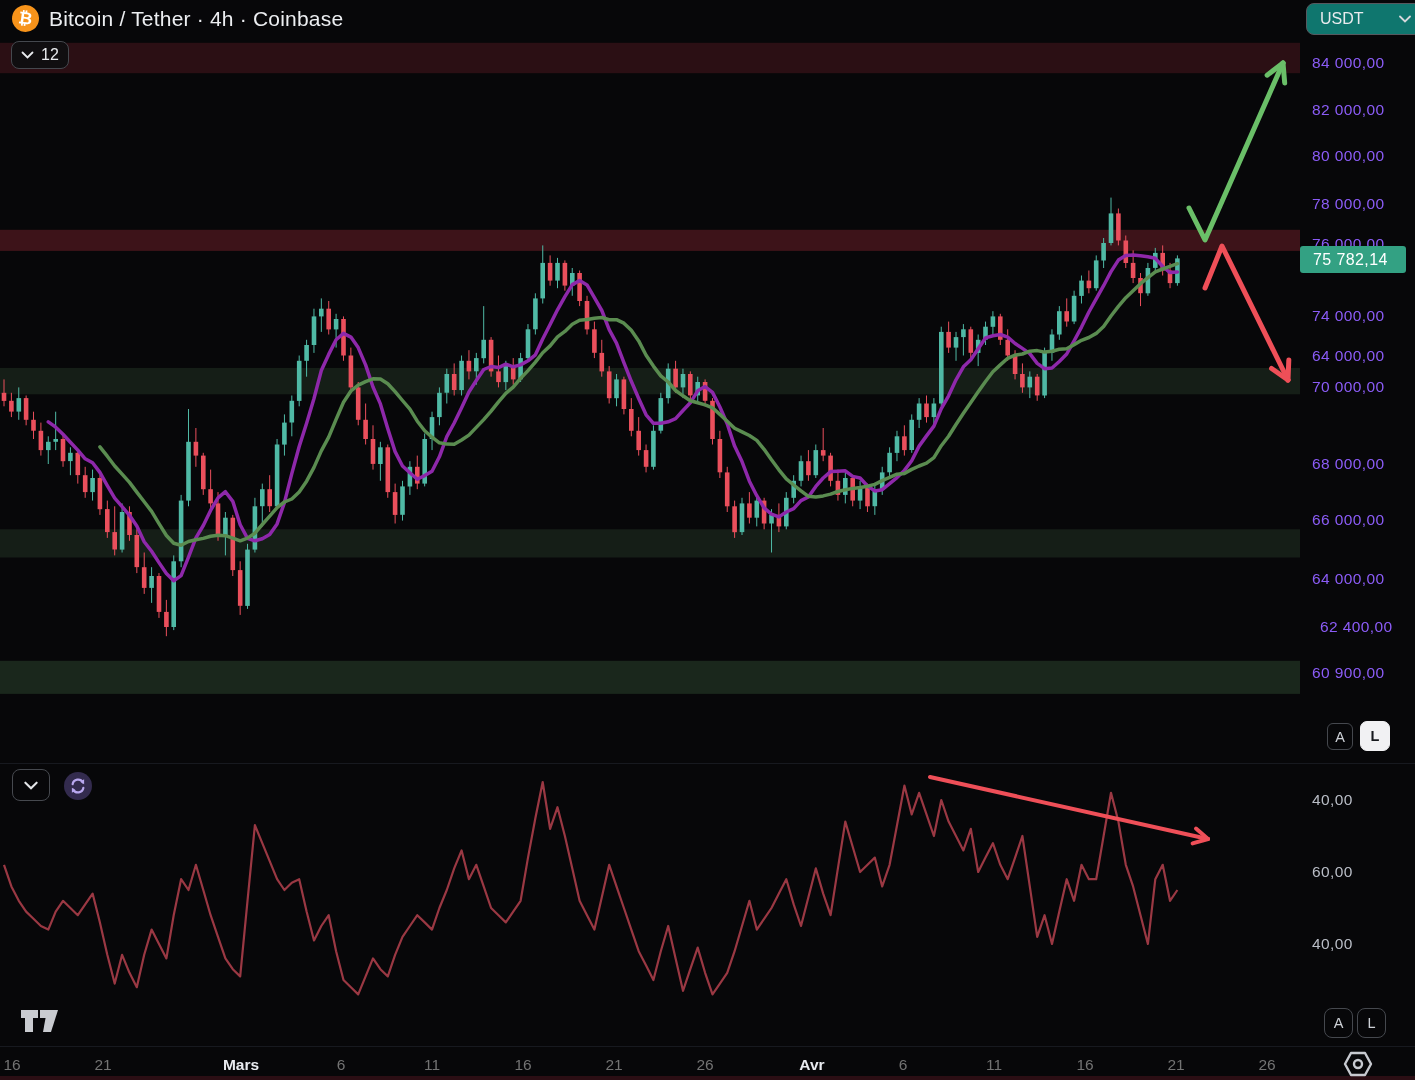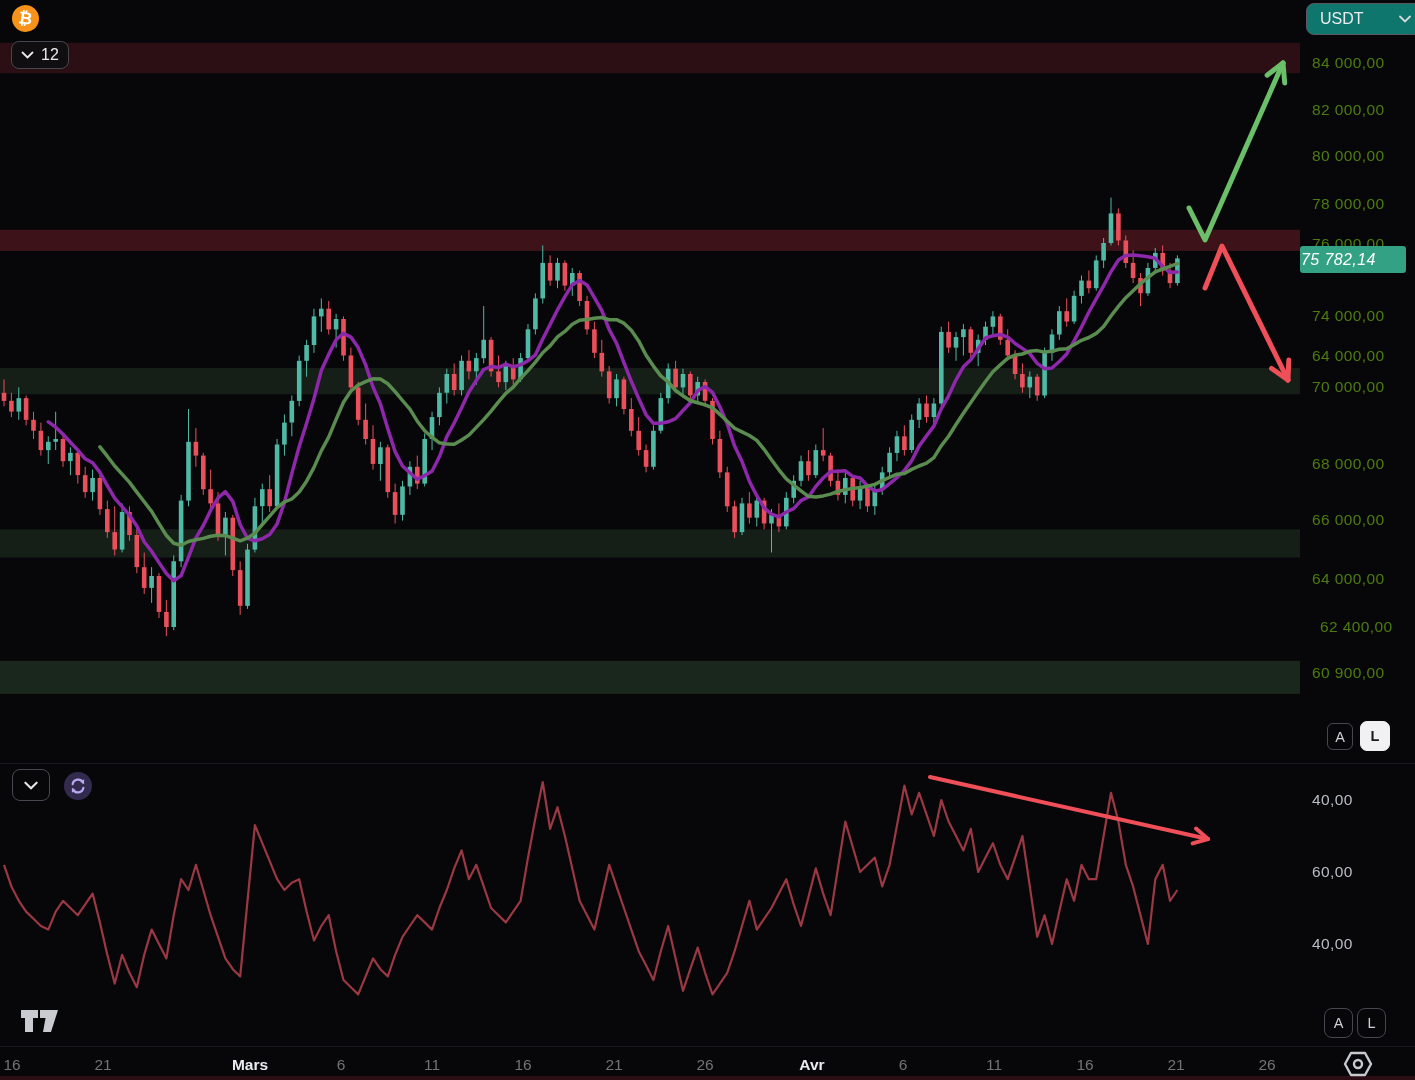--- a/index.html
+++ b/index.html
@@ -18,24 +18,24 @@
   .usdt { position:absolute; left:1306px; top:3px; width:116px; height:32px; z-index:5;
           background:#0f766e; border:1.5px solid #56595f; border-radius:8px; color:#e9ebee;
           font-size:16px; display:flex; align-items:center; justify-content:space-between;
           padding:0 10px 0 13px; cursor:pointer; font-family:"Liberation Sans",sans-serif; }
 
   .badge12 { position:absolute; left:11px; top:41px; width:58px; height:28px; z-index:5;
              background:rgba(14,14,16,.92); border:1.5px solid #45484e; border-radius:8px;
              color:#e9ebee; font-size:16px; display:flex; align-items:center; justify-content:center; gap:7px; }
 
   .plabel { position:absolute; left:1312px; transform:translateY(-50%); z-index:3;
-            font-size:15.5px; color:#4d7c0f; letter-spacing:.4px; white-space:nowrap; }
+            font-size:15.5px; color:#8b5cf6; letter-spacing:.4px; white-space:nowrap; }
   .price-tag { position:absolute; left:1300px; width:106px; height:27px; z-index:4; border-radius:3px;
                background:#33a183; color:#fff; font-size:16px; display:flex; align-items:center;
-               padding-left:1px; letter-spacing:.4px;font-style:italic; }
+               padding-left:13px; letter-spacing:.4px; }
 
   .ilabel { position:absolute; left:1312px; transform:translateY(-50%); z-index:3;
             font-size:15.5px; color:#b9bdc6; letter-spacing:.4px; }
 
   .tlabel { position:absolute; top:1056px; transform:translateX(-50%); z-index:3;
             font-size:15.5px; color:#737373; }
   .tlabel.bold { color:#e9ebf0; font-weight:bold; }
 
   .albtn { position:absolute; z-index:5; display:flex; align-items:center; justify-content:center;
            border-radius:6px; font-size:14.5px; cursor:pointer;
@@ -399,20 +399,21 @@
       <line x1="1208" y1="839" x2="1196.0" y2="828.5" stroke="#ef4f58" stroke-width="4" stroke-linecap="round"></line>
       <line x1="1208" y1="839" x2="1192.6" y2="843.4" stroke="#ef4f58" stroke-width="4" stroke-linecap="round"></line>
     </svg>
 
   <div class="divider" style="top:763px"></div>
   <div class="divider" style="top:1046px"></div>
   <div class="bottom-strip"></div>
 
   <div class="header">
     <span class="btc-icon">₿</span>
+    <span class="title">Bitcoin / Tether · 4h · Coinbase</span>
   </div>
 
   <button class="usdt">
     <span>USDT</span>
     <svg class="icon" width="12" height="8" viewBox="0 0 12 8">
       <polyline points="1,1.5 6,6.5 11,1.5" fill="none" stroke="#d6d8dc" stroke-width="1.8" stroke-linecap="round"></polyline>
     </svg>
   </button>
 
   <div class="badge12">
@@ -441,21 +442,21 @@
     <span>75 782,14</span>
   </div>
   <div id="ind-axis">
       <div class="ilabel" style="top: 800px;">40,00</div>
       <div class="ilabel" style="top: 872px;">60,00</div>
       <div class="ilabel" style="top: 944px;">40,00</div>
     </div>
   <div id="time-axis">
       <div class="tlabel" style="left: 12px;">16</div>
       <div class="tlabel" style="left: 103px;">21</div>
-      <div class="tlabel bold" style="left: 250px;">Mars</div>
+      <div class="tlabel bold" style="left: 241px;">Mars</div>
       <div class="tlabel" style="left: 341px;">6</div>
       <div class="tlabel" style="left: 432px;">11</div>
       <div class="tlabel" style="left: 523px;">16</div>
       <div class="tlabel" style="left: 614px;">21</div>
       <div class="tlabel" style="left: 705px;">26</div>
       <div class="tlabel bold" style="left: 812px;">Avr</div>
       <div class="tlabel" style="left: 903px;">6</div>
       <div class="tlabel" style="left: 994px;">11</div>
       <div class="tlabel" style="left: 1085px;">16</div>
       <div class="tlabel" style="left: 1176px;">21</div>

